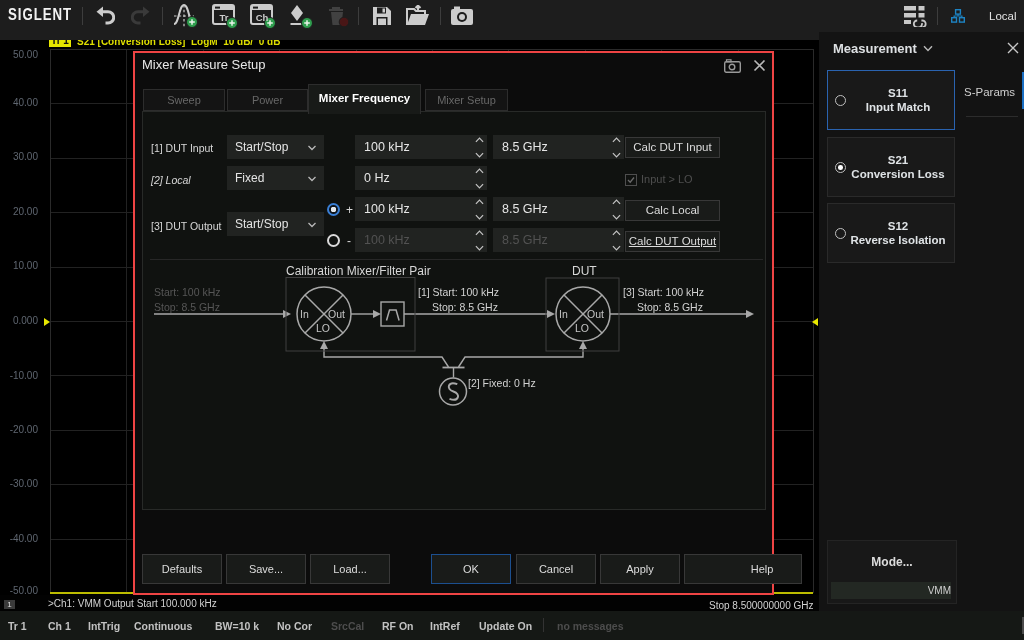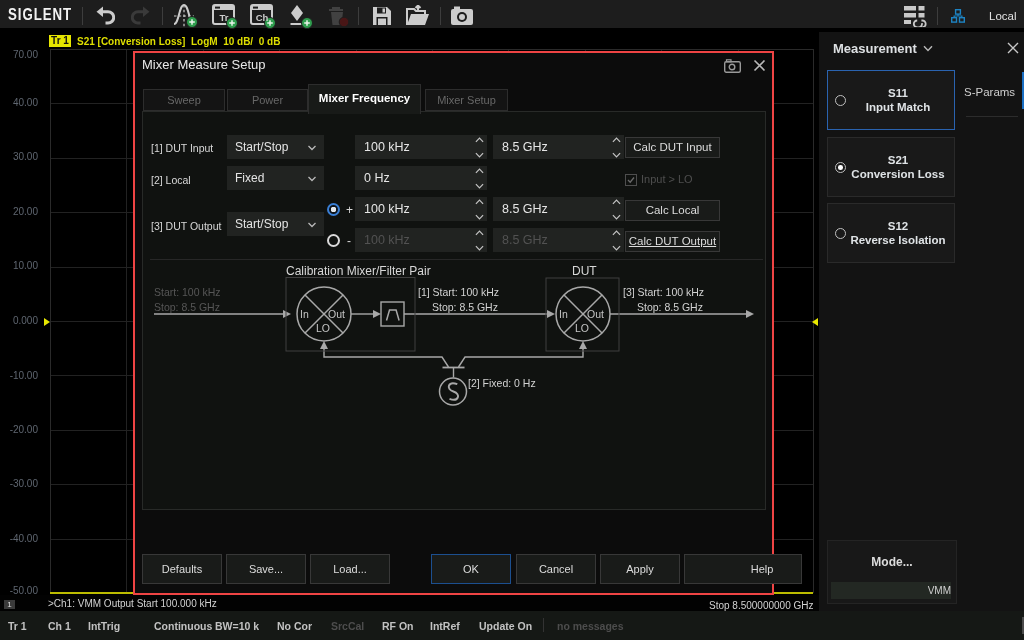--- a/index.html
+++ b/index.html
@@ -1,19 +1,19 @@
 <!DOCTYPE html>
 <html><head><meta charset="utf-8">
 <style>
 html,body{margin:0;padding:0;background:#000;}
 #root{position:relative;width:1024px;height:640px;background:#000;overflow:hidden;
   font-family:"Liberation Sans",sans-serif;-webkit-font-smoothing:antialiased;}
 .abs{position:absolute;}
 
-#toolbar{position:absolute;left:0;top:0;width:1024px;height:28px;background:#1d1d1d;}
+#toolbar{position:absolute;left:0;top:0;width:1024px;height:40px;background:#1d1d1d;}
 .tsep{position:absolute;top:7px;width:1px;height:18px;background:#3d3d3d;}
 #logo{position:absolute;left:8px;top:5px;color:#f2f2f2;font-size:17px;font-weight:bold;letter-spacing:1.2px;transform:scaleX(0.78);transform-origin:0 0;}
 
 #tr1box{position:absolute;left:49px;top:35px;width:22px;height:12px;background:#e6e600;color:#111;
   font-size:10px;font-weight:bold;text-align:center;line-height:12px;}
 #trtext{position:absolute;left:77px;top:36px;color:#dfdf00;font-size:10px;font-weight:600;line-height:11px;}
 
 #graph{position:absolute;left:50px;top:49px;width:764px;height:544px;background:#000;border:0;}
 .gv{position:absolute;top:0;width:1px;height:544px;background:#222;}
 .gh{position:absolute;left:0;width:764px;height:1px;background:#222;}
@@ -98,21 +98,21 @@
       <div class="gh" style="top:218px"></div>
     <div class="gh" style="top:272px"></div>
       <div class="gh" style="top:326px"></div>
     <div class="gh" style="top:381px"></div>
       <div class="gh" style="top:435px"></div>
     <div class="gh" style="top:490px"></div>
     <div id="gborder"></div>
     <div id="tracey"></div>
   </div>
 
-  <div class="axlab" style="left:2px;top:50px">70.00</div>
+  <div class="axlab" style="left:2px;top:50px">50.00</div>
   <div class="axlab" style="left:2px;top:98px">40.00</div>
   <div class="axlab" style="left:2px;top:152px">30.00</div>
   <div class="axlab" style="left:2px;top:207px">20.00</div>
   <div class="axlab" style="left:2px;top:261px">10.00</div>
   <div class="axlab" style="left:2px;top:316px">0.000</div>
   <div class="axlab" style="left:2px;top:371px">-10.00</div>
   <div class="axlab" style="left:2px;top:425px">-20.00</div>
   <div class="axlab" style="left:2px;top:479px">-30.00</div>
   <div class="axlab" style="left:2px;top:534px">-40.00</div>
   <div class="axlab" style="left:2px;top:586px">-50.00</div>
@@ -253,21 +253,21 @@
         <span>8.5 GHz</span>
       <svg class="schev" style="top:1.5px" viewBox="0 0 9 6">
           <path d="M0.9 4.8 L4.5 1.2 L8.1 4.8" fill="none" stroke="#c4c4c4" stroke-width="1.2"></path>
         </svg>
       <svg class="schev" style="bottom:1.5px" viewBox="0 0 9 6">
           <path d="M0.9 1.2 L4.5 4.8 L8.1 1.2" fill="none" stroke="#c4c4c4" stroke-width="1.2"></path>
         </svg>
       </div>
     <div class="btn calcbtn" style="top:84px;">Calc DUT Input</div>
 
-    <div class="flabel" style="left:16px;top:121px;">[2] Local</div>
+    <div class="flabel" style="left:16px;top:121px;font-style:italic;">[2] Local</div>
     <div class="drop" style="top:113px;">
         <span>Fixed</span>
       <svg class="dchev" viewBox="0 0 8 8">
           <path d="M0.5 2 L4 5.5 L7.5 2" fill="none" stroke="#b9b9b9" stroke-width="1.3"></path>
         </svg>
       </div>
     <div class="spin" style="left:220px;top:113px;width:132px;">
         <span>0 Hz</span>
       <svg class="schev" style="top:1.5px" viewBox="0 0 9 6">
           <path d="M0.9 4.8 L4.5 1.2 L8.1 4.8" fill="none" stroke="#c4c4c4" stroke-width="1.2"></path>
@@ -413,21 +413,21 @@
 
   <div id="ch1row">
     <div id="chnum">1</div>
     <div id="ch1txt">&gt;Ch1: VMM Output Start 100.000 kHz</div>
     <div id="stoptxt">Stop 8.500000000 GHz</div>
   </div>
   <div id="statusbar">
     <div class="st" style="left:8px;">Tr 1</div>
     <div class="st" style="left:48px;">Ch 1</div>
     <div class="st" style="left:88px;">IntTrig</div>
-    <div class="st" style="left:154px;">Continuous</div>
+    <div class="st" style="left:134px;">Continuous</div>
     <div class="st" style="left:215px;">BW=10 k</div>
     <div class="st" style="left:277px;">No Cor</div>
     <div class="st dim" style="left:331px;">SrcCal</div>
     <div class="st" style="left:382px;">RF On</div>
     <div class="st" style="left:430px;">IntRef</div>
     <div class="st" style="left:479px;">Update On</div>
     <div class="st" style="left:543px;width:1px;height:14px;top:7px;background:#333;"></div>
     <div class="st dim" style="left:557px;">no messages</div>
     <div class="abs" style="left:1022px;top:6px;width:2px;height:17px;background:#4a4a4a;"></div>
   </div>

